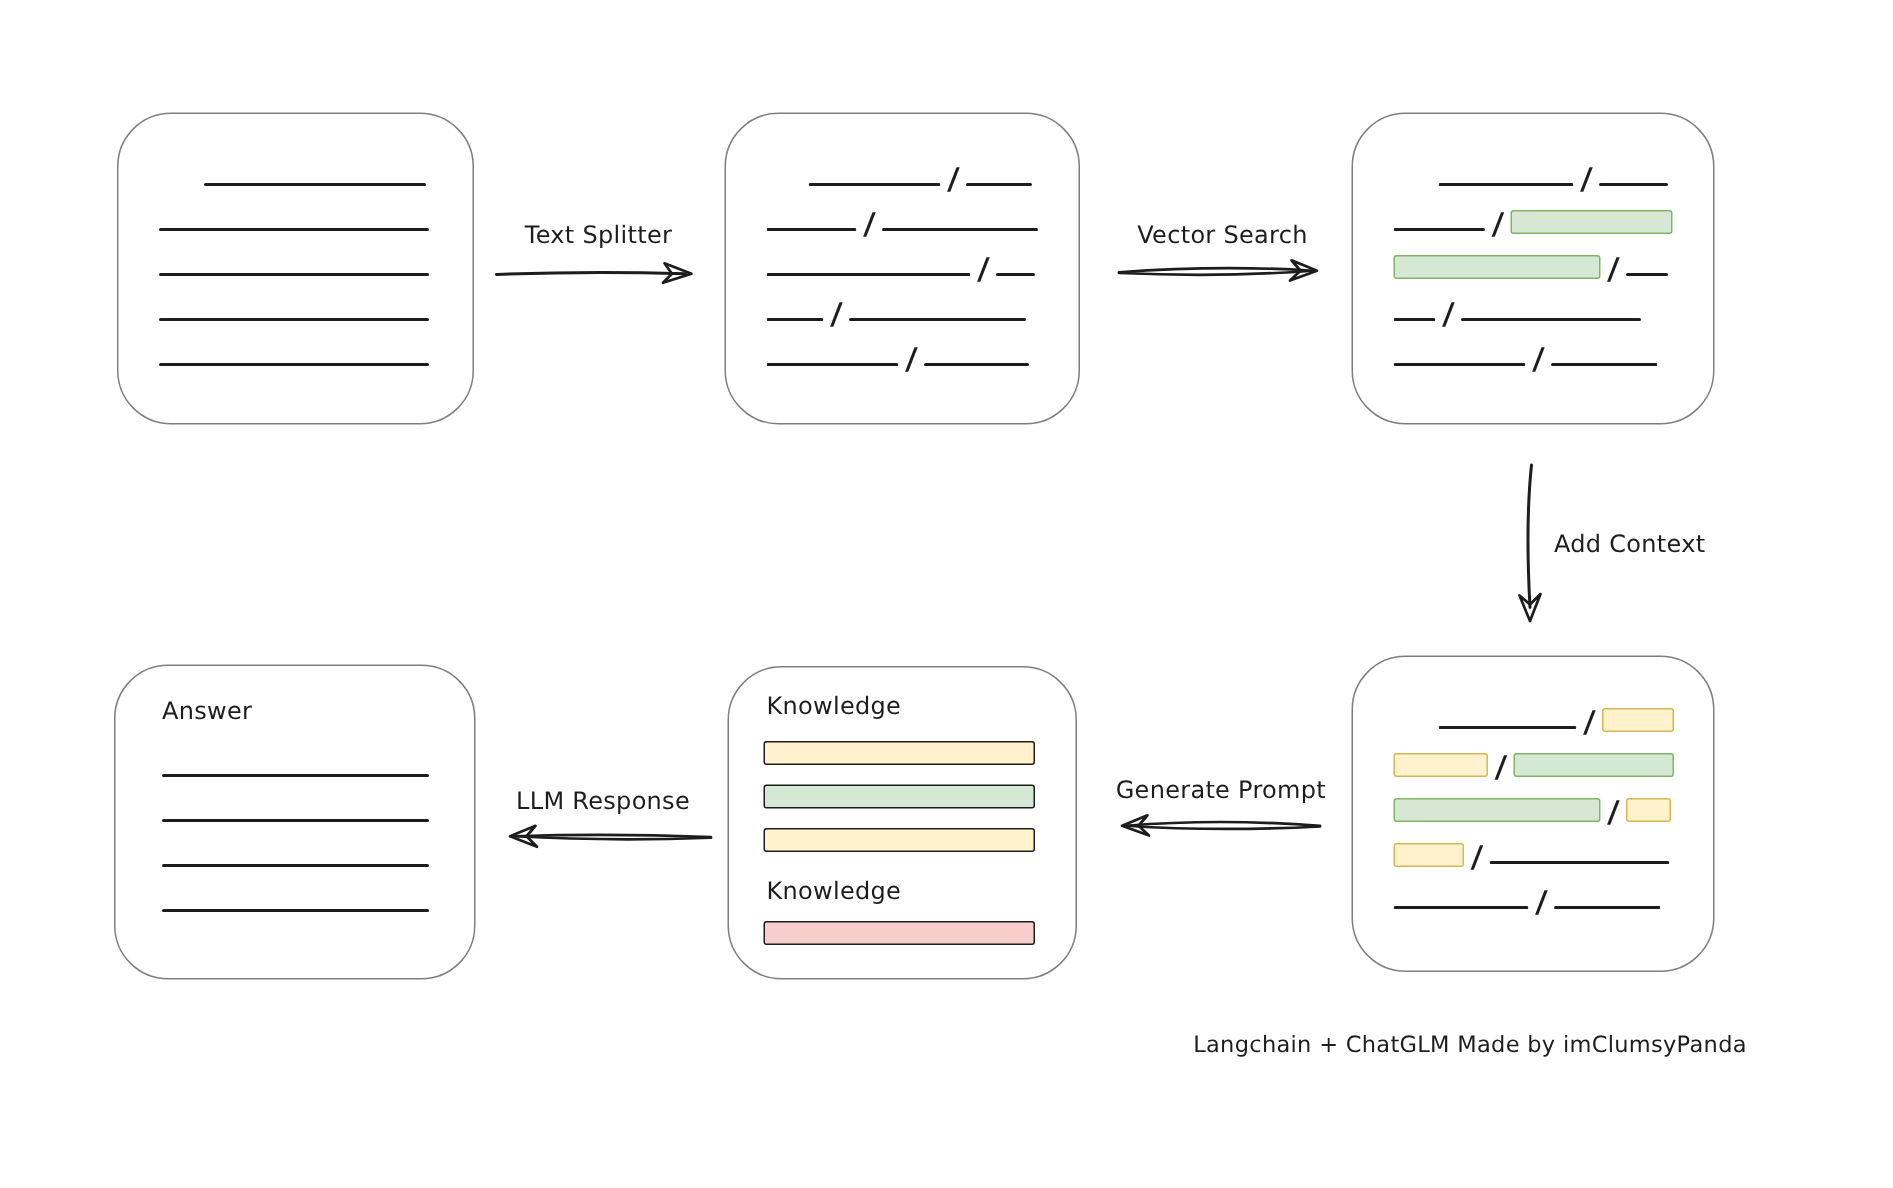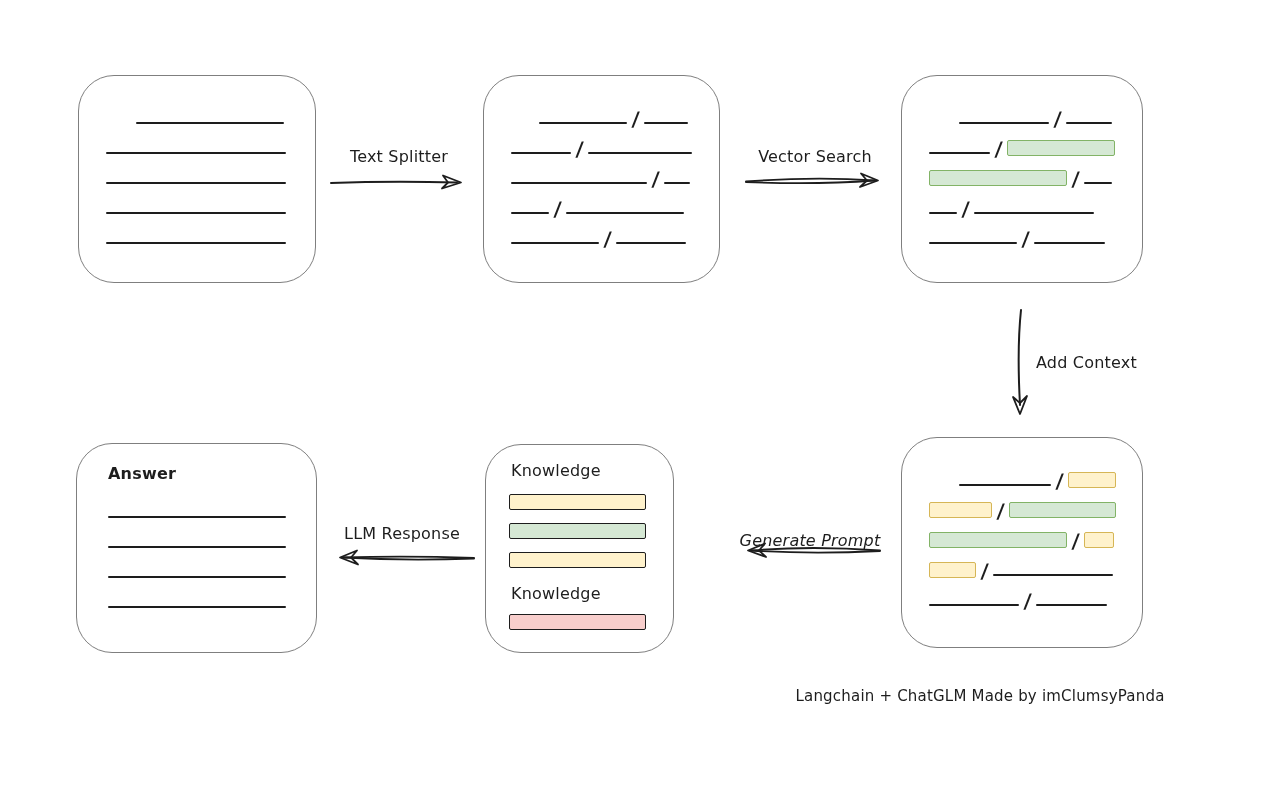--- a/index.html
+++ b/index.html
@@ -19,21 +19,21 @@
   .box {
     position:absolute;
     border:1.5px solid var(--box-border,#7f7f7f);
     border-radius:36px;
     background:#ffffff;
   }
   #box-document { left:78px;  top:75px;  width:238px; height:208px; }
   #box-chunks   { left:483px; top:75px;  width:237px; height:208px; }
   #box-matched  { left:901px; top:75px;  width:242px; height:208px; }
   #box-context  { left:901px; top:437px; width:242px; height:211px; }
-  #box-prompt   { left:485px; top:444px; width:189px; height:209px; }
+  #box-prompt   { left:485px; top:444px; width:233px; height:209px; }
   #box-answer   { left:76px;  top:443px; width:241px; height:210px; }
 
   
   .rows { position:absolute; left:27px; right:26px; top:18px; }
   #box-answer .rows { top:44px; left:31px; right:26px; }
   .row { height:30px; display:flex; align-items:flex-end; }
   .seg-line {
     display:inline-block; height:0;
     border-bottom:2px solid var(--ink,#1d1d1d);
     border-radius:1px;
@@ -55,21 +55,21 @@
   .bar-red    { background:var(--red-fill,#f8cecc);    border-color:var(--red-border,#b85450); }
 
   
   .box-label {
     position:absolute;
     font-size:16px; line-height:20px;
     letter-spacing:0.2px;
   }
   #box-prompt .label-knowledge { left:25px; top:16px; }
   #box-prompt .label-question  { left:25px; top:139px; }
-  #box-answer .label-answer    { left:31px; top:20px;font-weight:bold; }
+  #box-answer .label-answer    { left:31px; top:20px; }
   .pbars { position:absolute; left:23px; right:27px; }
   .pbars-knowledge { top:49px; }
   .pbars-question  { top:169px; }
   .pbar {
     height:16px; border:1.5px solid; border-radius:2px;
     margin-bottom:13px;
   }
 
   
   .arrow-group { position:absolute; }
@@ -86,21 +86,21 @@
 
   #arrow-vector-search   { left:744px; top:147px; width:146px; height:50px; }
   #arrow-vector-search   .arrow-label { left:0; top:0; width:142px; text-align:center; }
   #arrow-vector-search   svg { left:0; top:21px; }
 
   #arrow-add-context     { left:1006px; top:308px; width:150px; height:110px; }
   #arrow-add-context     .arrow-label { left:30px; top:45px; }
   #arrow-add-context     svg { left:0; top:0; }
 
   #arrow-generate-prompt { left:736px; top:517px; width:148px; height:50px; }
-  #arrow-generate-prompt .arrow-label { left:0; top:14px; width:148px; text-align:center;font-style:italic; }
+  #arrow-generate-prompt .arrow-label { left:0; top:0; width:148px; text-align:right; }
   #arrow-generate-prompt svg { left:0; top:22px; }
 
   #arrow-llm-response    { left:326px; top:524px; width:152px; height:50px; }
   #arrow-llm-response    .arrow-label { left:4px; top:0; width:130px; text-align:right; }
   #arrow-llm-response    svg { left:0; top:22px; }
 
   
   #caption {
     position:absolute;
     left:740px; top:685px; width:480px;

